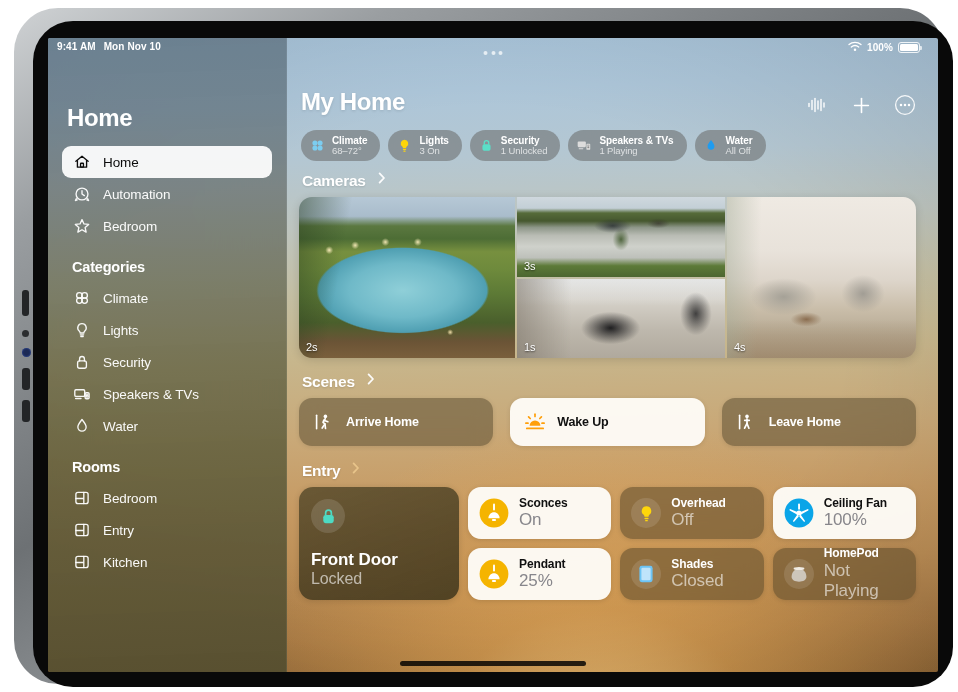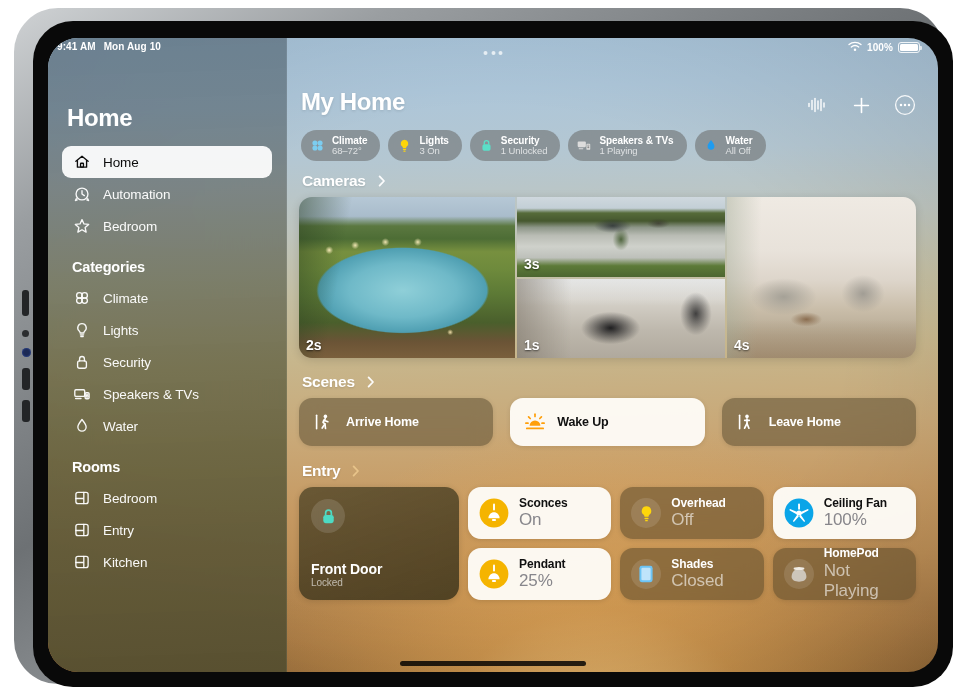--- a/index.html
+++ b/index.html
@@ -23,21 +23,21 @@
   #vol-up   { top:282px; width:7px; height:26px; background:#232527; }
   #vol-dot  { top:322px; width:7px; height:7px; background:#2b2d2f; border-radius:50%;}
   #cam-dot  { top:340px; width:9px; height:9px; background:#1c2a55; border-radius:50%;
               box-shadow:0 0 2px #3a58b0 inset; }
   #vol-dn   { top:360px; width:8px; height:22px; background:#232527; }
   #pwr      { top:392px; width:8px; height:22px; background:#232527; }
 
   
   #screen {
     position:absolute; left:34px; top:30px; width:890px; height:634px;
-    border-radius:30px; overflow:hidden;
+    border-radius:2px; overflow:hidden;
     background:
       radial-gradient(circle 520px at 62% 118%, rgba(255,214,140,.95) 0%, rgba(232,170,86,.55) 34%, rgba(150,120,60,0) 72%),
       linear-gradient(178deg,
         #a8c4da 0%, #adc6d9 10%, #b4c7d2 20%, #bec5bf 30%,
         #c4bfa3 40%, #c7b68c 50%, #c9a877 62%, #c69a63 72%,
         #bb8d55 82%, #a87a45 92%, #8e6536 100%);
   }
   #screen::after{ 
     content:""; position:absolute; inset:0; pointer-events:none;
     background:radial-gradient(ellipse at 50% 50%, rgba(0,0,0,0) 55%, rgba(0,0,0,.10) 100%);
@@ -110,36 +110,36 @@
   .pill { display:flex; align-items:center; gap:7px; height:31px; padding:0 13px 0 9px;
     border-radius:16px; background:rgba(118,122,124,.68); backdrop-filter:blur(14px); }
   .pill .pi { width:15px; height:15px; flex:0 0 15px; display:flex;
     align-items:center; justify-content:center; }
   .pill .pi svg{ display:block; }
   .pill .txt { display:flex; flex-direction:column; line-height:1.12; }
   .pill .t1 { font-size:10px; font-weight:700; color:#fff; letter-spacing:-.1px; }
   .pill .t2 { font-size:9.5px; color:rgba(255,255,255,.72); letter-spacing:-.1px; }
 
   
-  .sec-title { display:flex; align-items:center; gap:12px; margin:0 0 7px 3px; }
+  .sec-title { display:flex; align-items:flex-start; gap:12px; margin:0 0 7px 3px; }
   .sec-title .st { font-size:15.5px; font-weight:700; color:#fff; letter-spacing:-.25px;
     text-shadow:0 1px 2px rgba(0,0,0,.13); }
   .chev { width:8px; height:12px; }
   .chev svg{ display:block; }
 
   
   #cameras { display:flex; gap:2px; border-radius:13px; overflow:hidden; height:161px;
     box-shadow:0 2px 10px rgba(0,0,0,.14); margin-bottom:15px; }
   .cam { position:relative; overflow:hidden; }
   .cam.big { flex:0 0 216px; }
   .cam-col { flex:0 0 208px; display:flex; flex-direction:column; gap:2px; }
   .cam.half { flex:1 1 50%; }
   .cam.tall { flex:1 1 auto; }
-  .cam .ts { position:absolute; left:7px; bottom:5px; font-size:14px; color:#fff;
-    font-weight:700; text-shadow:0 1px 2px rgba(0,0,0,.6); z-index:3;margin-top:10px; }
+  .cam .ts { position:absolute; left:7px; bottom:5px; font-size:11px; color:#fff;
+    font-weight:400; text-shadow:0 1px 2px rgba(0,0,0,.6); z-index:3;margin-top:10px; }
 
   
   #scenes { display:flex; gap:17px; margin-bottom:16px; }
   .scene { flex:1 1 0; height:48px; border-radius:13px; display:flex; align-items:center;
     gap:11px; padding:0 14px;
     background:rgba(82,70,44,.50); backdrop-filter:blur(10px);
     box-shadow:0 1px 5px rgba(0,0,0,.10); }
   .scene.active { background:rgba(253,251,246,.97); }
   .scene .sic { width:22px; height:22px; flex:0 0 22px; display:flex;
     align-items:center; justify-content:center; }
@@ -148,22 +148,22 @@
   .scene.active .slbl{ color:#111;text-align:center; }
 
   
   #entry-grid { display:grid; grid-template-columns:160px 1fr 1fr 1fr; gap:9px; }
   .bigtile { grid-row:span 2; border-radius:14px; position:relative; padding:12px;
     display:flex; flex-direction:column; justify-content:space-between;
     background:linear-gradient(160deg, rgba(70,62,34,.72), rgba(52,46,24,.80));
     backdrop-filter:blur(10px); box-shadow:0 1px 6px rgba(0,0,0,.14); min-height:112px; }
   .bigtile .circ { width:34px; height:34px; border-radius:50%;
     background:rgba(255,255,255,.13); display:flex; align-items:center; justify-content:center; }
-  .bigtile .nm { font-size:14px; font-weight:700; color:#fff; letter-spacing:-.1px; }
-  .bigtile .st2 { font-size:10px; color:rgba(255,255,255,.62); letter-spacing:-.1px; }
+  .bigtile .nm { font-size:17px; font-weight:700; color:#fff; letter-spacing:-.1px; }
+  .bigtile .st2 { font-size:16px; color:rgba(255,255,255,.62); letter-spacing:-.1px; }
 
   .tile { height:52px; border-radius:13px; display:flex; align-items:center; gap:10px;
     padding:0 11px; background:rgba(96,78,44,.58); backdrop-filter:blur(10px);
     box-shadow:0 1px 5px rgba(0,0,0,.12); }
   .tile.on { background:rgba(253,251,246,.97); }
   .tile .ic { width:30px; height:30px; flex:0 0 30px; border-radius:50%;
     display:flex; align-items:center; justify-content:center;
     background:rgba(255,255,255,.12); }
   .tile.on .ic { background:transparent; }
   .tile .tx { display:flex; flex-direction:column; line-height:1.2; min-width:0; }
@@ -190,21 +190,21 @@
   <div class="btn-side" id="vol-dot"></div>
   <div class="btn-side" id="cam-dot"></div>
   <div class="btn-side" id="vol-dn"></div>
   <div class="btn-side" id="pwr"></div>
 
   <div id="screen">
 
     <div id="statusbar">
       <div id="sb-left">
         <span class="time">9:41 AM</span>
-        <span class="date">Mon Aug 10</span>
+        <span class="date">Mon Nov 10</span>
       </div>
       <div id="sb-right">
         <span>
           <svg width="14" height="11" viewBox="0 0 14 11">
               <g fill="none" stroke="#fff" stroke-width="1.3" stroke-linecap="round">
             <path d="M1 3.6a9 9 0 0 1 12 0"></path>
                 <path d="M3.3 6a5.8 5.8 0 0 1 7.4 0"></path>
               </g>
             <circle cx="7" cy="8.7" r="1.25" fill="#fff"></circle>
             </svg>

